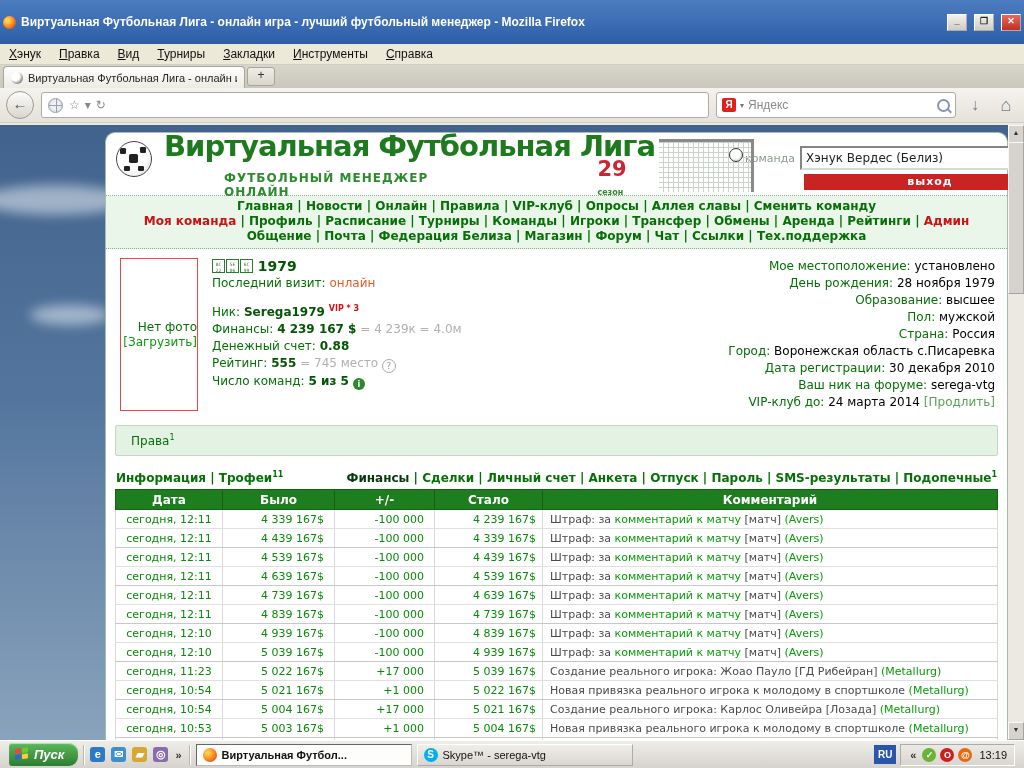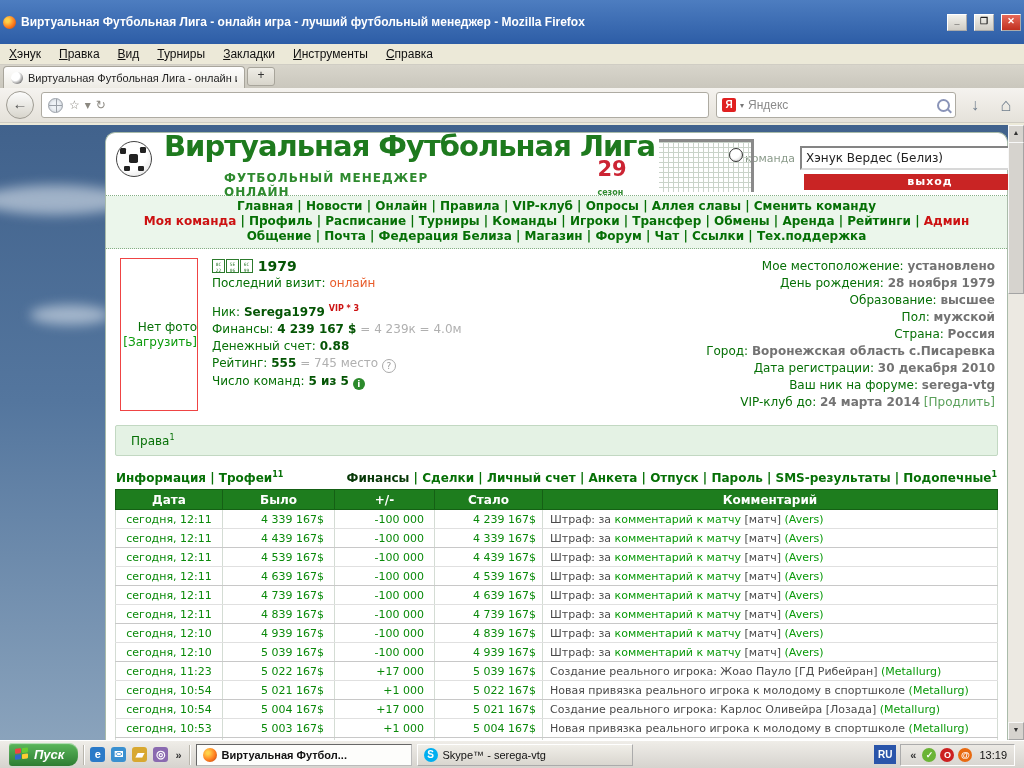--- a/index.html
+++ b/index.html
@@ -120,21 +120,21 @@
   .orange{color:#e85c2a}
   .bgreen{font-weight:bold;color:#055505}
   .vip{color:#cc1111;font-size:8px;font-weight:bold;vertical-align:super}
   .gray{color:#b0b0b0}
   .qmark{display:inline-block;width:12px;height:12px;border:1px solid #aaa;border-radius:50%;
          color:#999;font-size:9px;line-height:12px;text-align:center;vertical-align:-2px}
   .iinfo{display:inline-block;width:12px;height:12px;background:#2c8a2c;border-radius:50%;
          color:#fff;font-size:9px;line-height:12px;text-align:center;font-weight:bold;
          vertical-align:-2px}
   .pright{flex:1;text-align:right;line-height:17px}
-  .pvalue{font-weight:bold;color:#737373}
+  .pvalue{font-weight:normal;color:#000000}
   .plink{color:#5aa05a;text-decoration:none}
   .rights-box{margin:4px 9px 10px;background:#e4f2e4;border:1px solid #c2d8c2;padding:7px 15px;
               font-size:12px;color:#067006;border-radius:2px}
   .tabs-row{display:flex;padding:4px 10px 3px;font-size:12px;font-weight:bold;color:#067006}
   .tabs-right{margin-left:auto}
   .tab-link{color:#067006;text-decoration:none}
   .tab-link.active{color:#073807}
   sup{font-size:8px}
   .fin-table{width:calc(100% - 18px);margin:1px 9px 0;border-collapse:collapse;font-size:11px}
   .fin-table th{background:#1e7d1e;color:#fff;font-weight:bold;height:17px;

